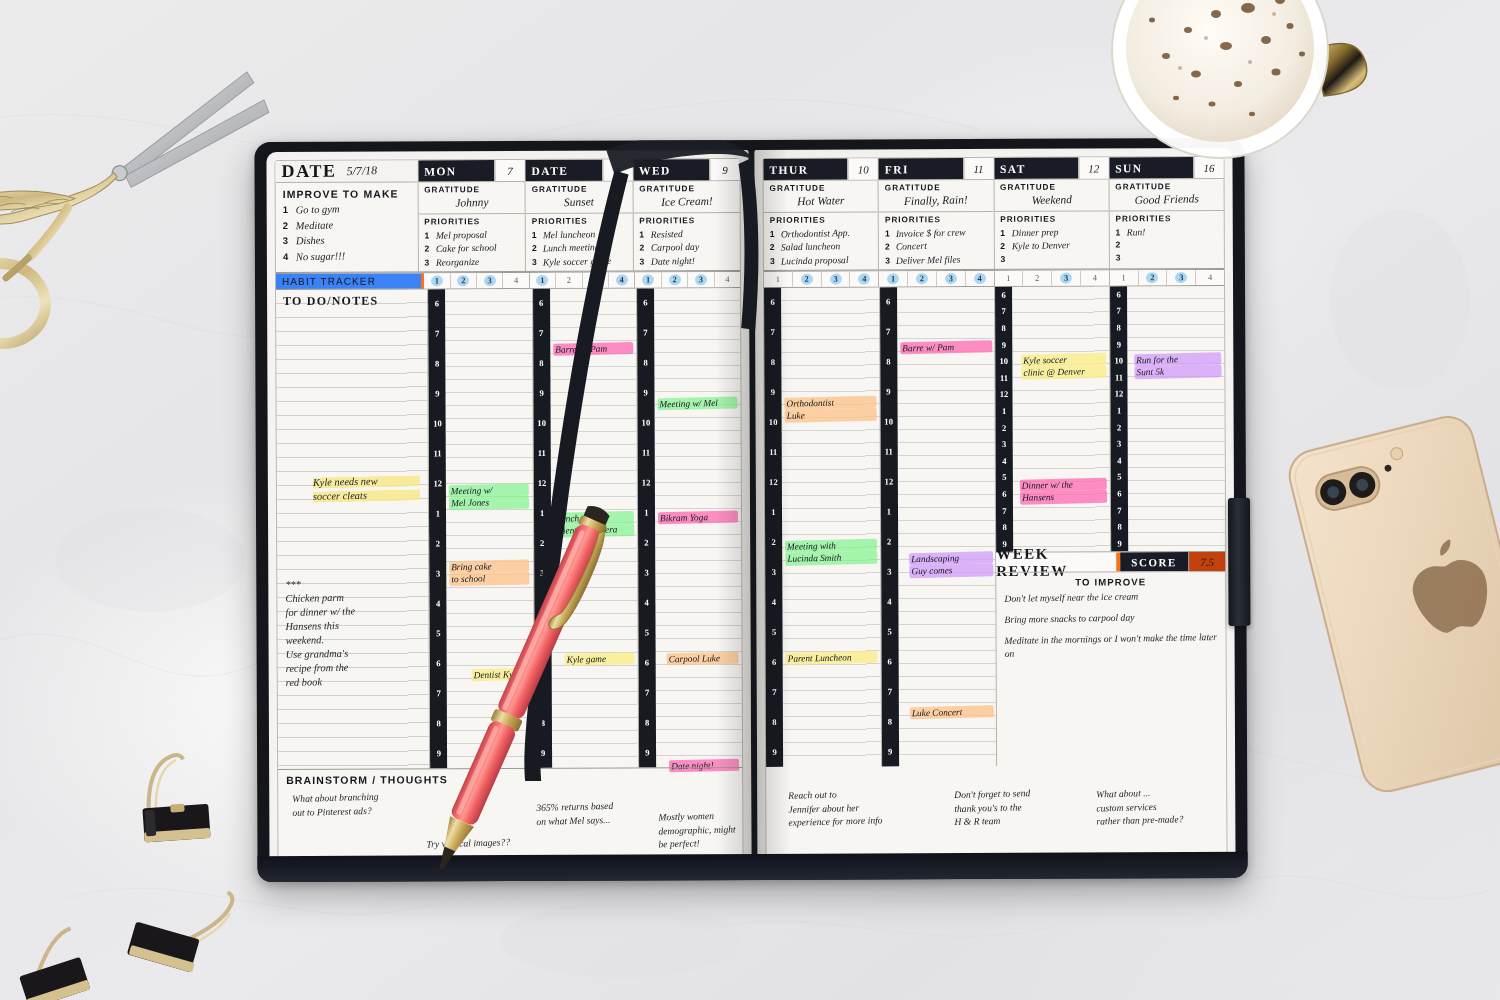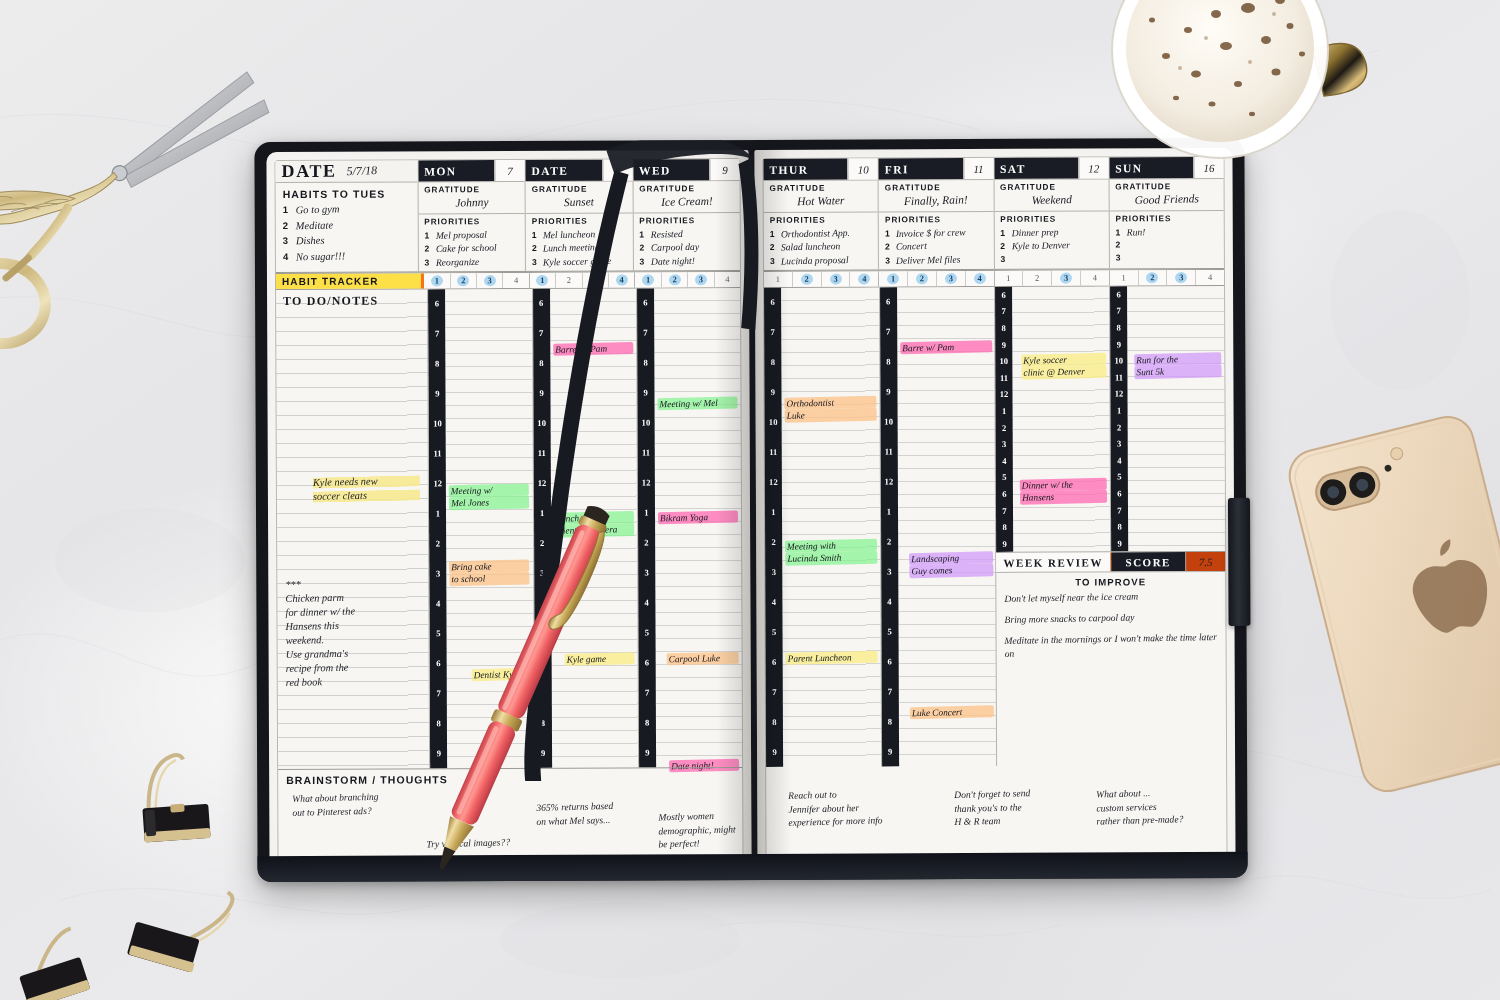--- a/index.html
+++ b/index.html
@@ -131,22 +131,22 @@
   .prio .row .n { font-size:8.6px; font-weight:700; color:#15171d; width:7px; }
   .prio .row .t {
     font-family:"Liberation Serif", serif; font-style:italic;
     font-size:9.6px; color:#20222a; transform:rotate(-1deg); white-space:nowrap;
   }
 
   
   .trackrow { display:flex; height:17px; border-top:1px solid #9c9a95; border-bottom:1px solid #9c9a95; }
   .trackrow .tlabel {
     flex:1.33 1 0; display:flex; align-items:center; padding-left:6px;
-    font-size:10px; font-weight:700; letter-spacing:1.1px; color:#15171d;
-    border-right:3px solid #f97316; background:#fde047;
+    font-size:10px; font-weight:400; letter-spacing:1.1px; color:#15171d;
+    border-right:3px solid #f97316; background:#3b82f6;
   }
   .tgroup { flex:1 1 0; display:flex; border-right:1px solid #b5b3ae; }
   .tgroup:last-child { border-right:none; }
   .tcell {
     flex:1 1 0; display:flex; align-items:center; justify-content:center;
     border-right:1px solid #cdcbc6; font-size:8.5px; color:#55575c;
     font-family:"Liberation Serif", serif; background:#fbfaf8;
   }
   .tcell:last-child { border-right:none; }
   .tcell.on { color:#1d3f63; font-weight:700; position:relative; }
@@ -205,24 +205,24 @@
   .c-green  span{ background:rgba(128,244,140,.70); }
   .c-yellow span{ background:rgba(249,238,138,.80); }
   .c-orange span{ background:rgba(252,196,138,.78); }
   .c-purple span{ background:rgba(208,150,250,.72); }
   .c-magenta span{ background:rgba(255,110,180,.78); }
 
   
   .review { display:flex; flex-direction:column; border-top:1px solid #9c9a95; }
   .revhdr { display:flex; height:19px; }
   .revhdr .wr {
-    flex:1 1 auto; background:#fbfaf8; border-right:1px solid #f97316;
+    flex:1 1 auto; background:#fbfaf8; border-right:4px solid #f97316;
     display:flex; align-items:center; justify-content:center;
     font-family:"Liberation Serif", serif; font-weight:700;
-    font-size:11px; letter-spacing:1.5px; color:#15171d;
+    font-size:15px; letter-spacing:1.5px; color:#15171d;
   }
   .revhdr .sc {
     width:74px; background:#191c24; color:#fff;
     display:flex; align-items:center; justify-content:center;
     font-family:"Liberation Serif", serif; font-weight:700;
     font-size:11px; letter-spacing:1.5px;
   }
   .revhdr .scv {
     width:40px; background:#c2410c; border-left:1px solid #9c9a95;
     display:flex; align-items:center; justify-content:center;
@@ -435,21 +435,21 @@
       <div class="sheet">
 
         <div class="hdrgrid">
 
           <div class="daycol wide">
             <div class="datebox">
               <span class="lbl">DATE</span>
               <span class="val">5/7/18</span>
             </div>
             <div class="habits">
-              <div class="hd">HABITS TO TUES</div>
+              <div class="hd">IMPROVE TO MAKE</div>
               <div class="ln">
                 <span class="n">1</span>
                 <span class="t">Go to gym</span>
               </div>
               <div class="ln">
                 <span class="n">2</span>
                 <span class="t">Meditate</span>
               </div>
               <div class="ln">
                 <span class="n">3</span>

